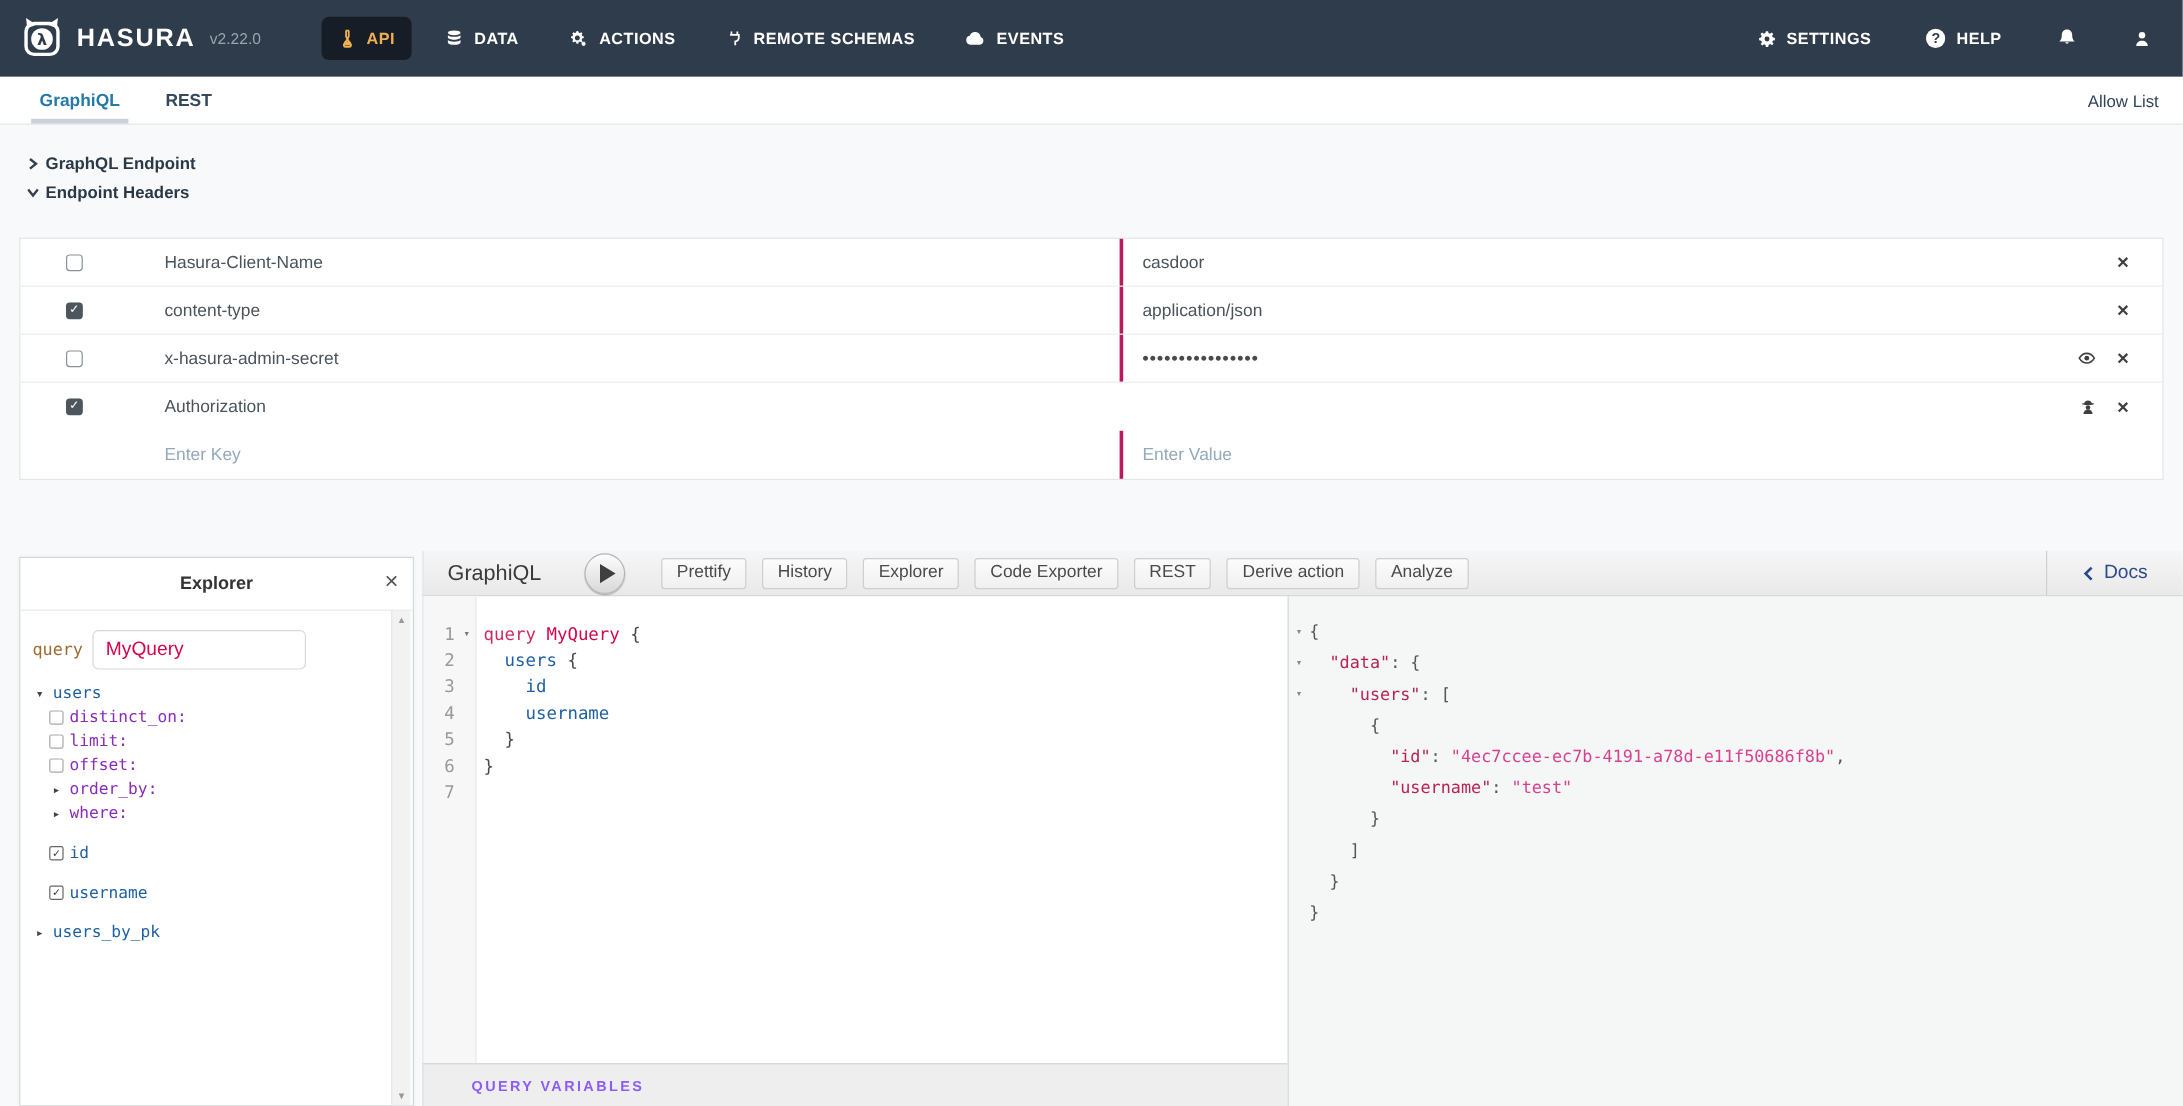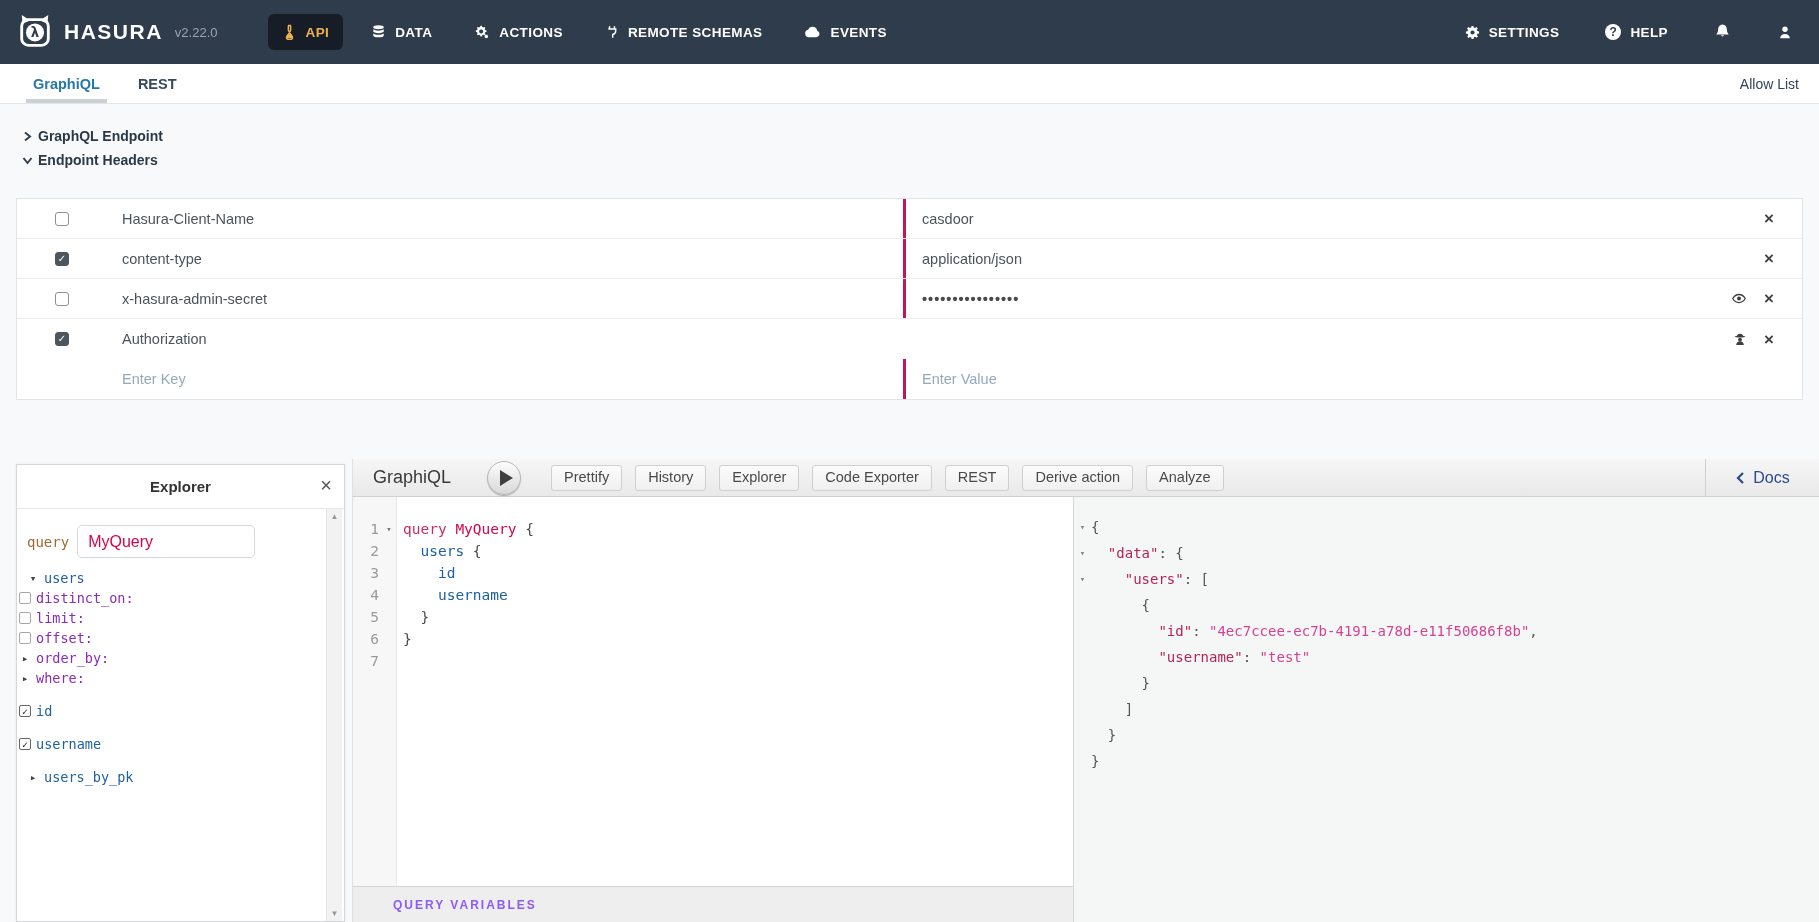--- a/index.html
+++ b/index.html
@@ -32,21 +32,21 @@
   .section-row { display:flex; align-items:center; height:24px; cursor:pointer; }
   .section-row .chev { width:22px; display:flex; align-items:center; }
   .section-label { font-size:14px; font-weight:bold; color:#2b3947; }
 
   
   .htable { position:absolute; left:16px; top:198px; width:1787px; background:#fff; border:1px solid #e2e5e7; }
   .t-head { display:flex; height:36px; align-items:center; background:#f0f1f2; border-bottom:1px solid #e2e5e7; font-size:12px; font-weight:bold; letter-spacing:.8px; color:#47505a; }
   .th-enable { width:89px; padding-left:28px; }
   .th-key { width:797px; padding-left:16px; }
   .th-value { flex:1; padding-left:16px; }
-  .t-row { display:flex; align-items:center; height:40px; border-bottom:1px solid #ededee; position:relative; font-size:14.5px; color:#4a545c; }
+  .t-row { display:flex; align-items:center; height:40px; border-bottom:1px solid #ededee; position:relative; font-size:14.5px; color:#4a545c;gap:15px; }
   .t-row:last-child { border-bottom:none; }
   .c-enable { width:89px; display:flex; align-items:center; }
   .cbx { width:14px; height:14px; margin-left:38px; border:1px solid #8a9299; border-radius:3px; background:#fff; cursor:pointer; display:flex; align-items:center; justify-content:center; }
   .cbx.checked { background:#4d555d; border-color:#4d555d; color:#fff; font-size:10px; line-height:1; }
   .c-key { width:797px; padding-left:16px; }
   .c-value { flex:1; align-self:stretch; display:flex; align-items:center; border-left:3px solid #be185d; padding-left:16px; padding-right:110px; overflow:hidden; white-space:nowrap; }
   .c-icons { position:absolute; right:28px; top:0; height:100%; display:flex; align-items:center; gap:16px; }
   .row-x { font-size:17px; font-weight:bold; color:#3f3f3f; cursor:pointer; line-height:1; }
   .placeholder { color:#93a9bc; }
   .masked { letter-spacing:1px; font-weight:bold; color:#4a4a4a; }
@@ -70,21 +70,21 @@
   .exp-qname { margin-left:8px; width:178px; height:33px; border:1px solid #d8d8d8; border-radius:5px; font-size:16px; color:#d2054e; padding:0 10px; outline:none; font-family:"Liberation Sans", sans-serif; }
   .exp-tree { margin-top:10px; font-family:"DejaVu Sans Mono", monospace; font-size:13.5px; }
   .tree-row { height:20px; display:flex; align-items:center; cursor:pointer; }
   .tree-row.gap { margin-top:13px; }
   .tree-row .ctrl { width:16px; display:flex; align-items:center; justify-content:center; margin-right:3px; }
   .tree-arrow { font-size:11px; color:#444; }
   .tree-cbx { width:12px; height:12px; border:1px solid #a8a8a8; border-radius:2px; background:#fff; font-size:10px; color:#333; display:flex; align-items:center; justify-content:center; }
   .tree-cbx.checked { border-color:#666; }
   .tc-field { color:#1f61a0; }
   .tc-arg { color:#8b2bb9; }
-  .ind-0 { padding-left:8px; } .ind-1 { }
+  .ind-0 { padding-left:8px; } .ind-1 { padding-left:22px; }
   .exp-scroll { position:absolute; top:44px; bottom:0; right:2px; width:16px; background:#f2f2f2; border-left:1px solid #e6e6e6; }
   .sb-arrow { position:absolute; left:0; width:100%; text-align:center; font-size:8px; color:#999; }
   .sb-up { top:3px; } .sb-down { bottom:3px; }
 
   
   .editor { position:absolute; left:352px; top:497px; width:721px; bottom:36px; background:#fff; border-left:1px solid #e0e0e0; overflow:hidden; }
   .ed-gutter-bg { position:absolute; left:0; top:0; bottom:0; width:44px; background:#f7f7f7; border-right:1px solid #e8e8e8; }
   .ed-lines { position:relative; padding-top:21px; }
   .ed-line { display:flex; height:22px; line-height:22px; font-family:"DejaVu Sans Mono", monospace; font-size:14.5px; }
   .ed-num { width:28px; text-align:right; color:#9a9a9a; padding-right:2px; flex:none; }

